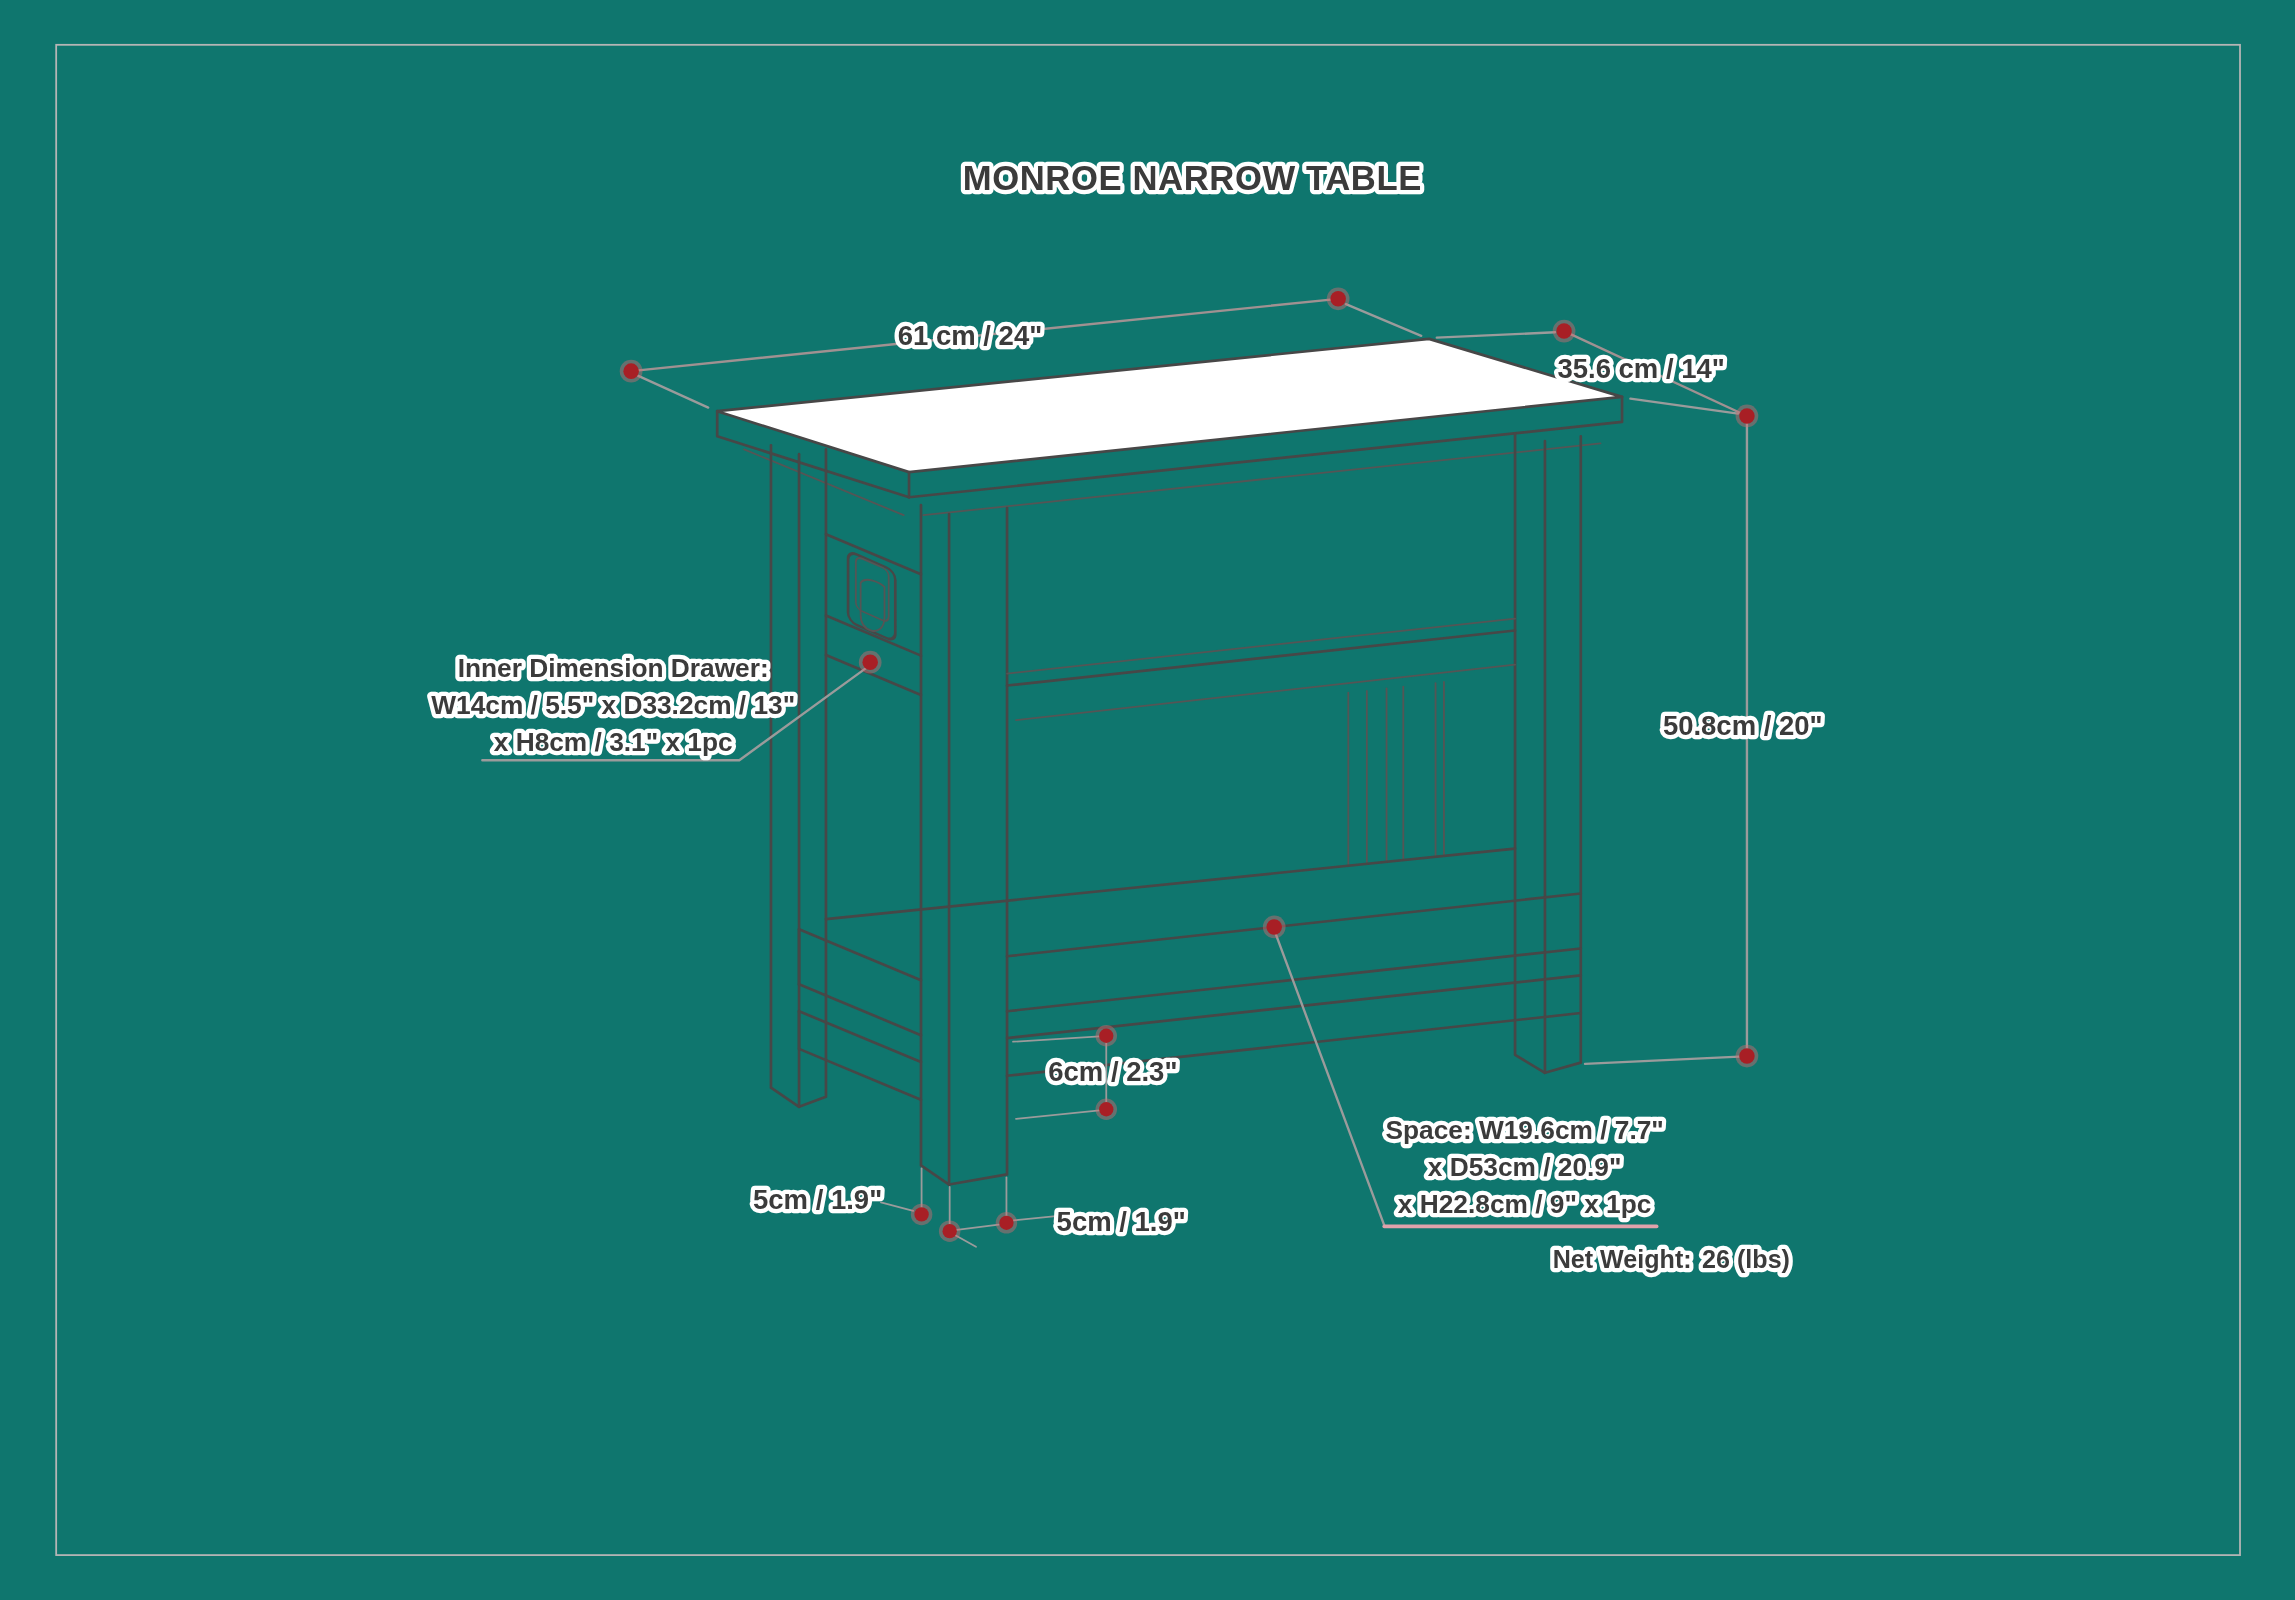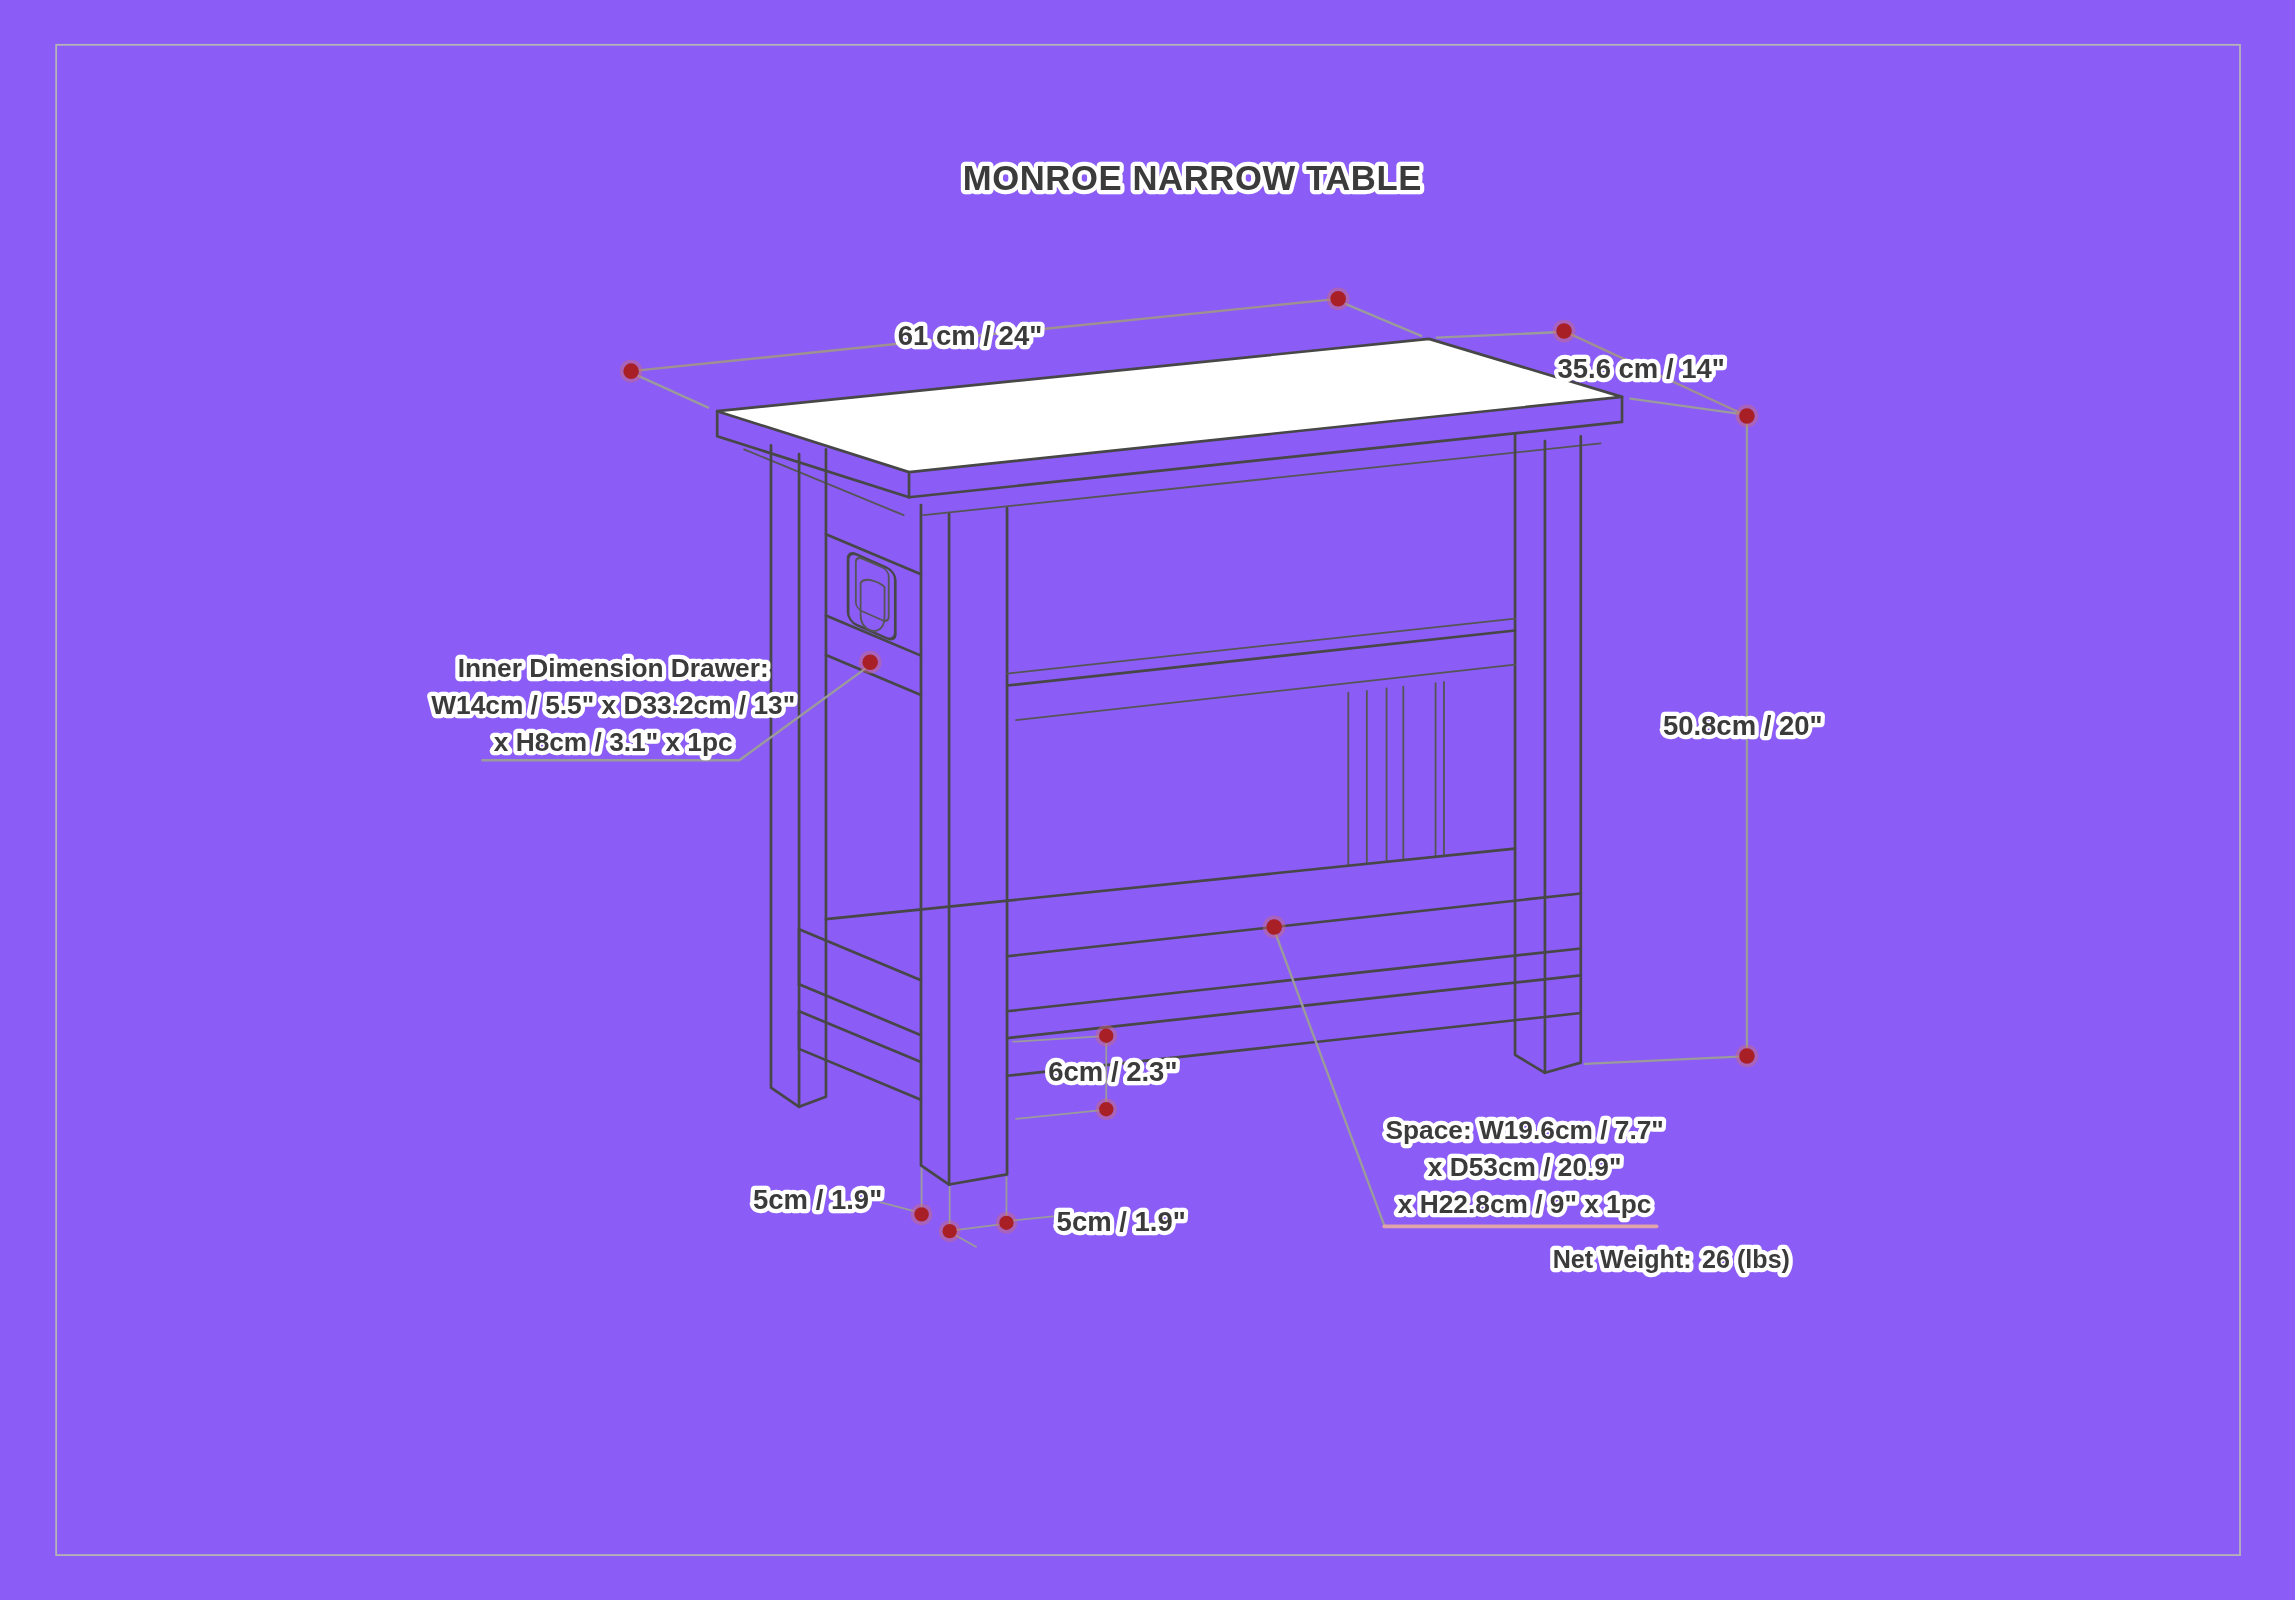--- a/index.html
+++ b/index.html
@@ -1,20 +1,20 @@
 <!DOCTYPE html>
 <html style="font-size:9.6px"><head>
 <meta charset="utf-8">
 <style>
   html,body{margin:0;padding:0;background:#ffffff;}
   .page{
     width:100vw;
     max-width:100%;
     aspect-ratio: 3840 / 2678;
-    background:#8b5cf6;
+    background:#0f766e;
     position:relative;
     font-family:"Liberation Sans", sans-serif;
     text-align:right;
   }
   svg{display:block;width:100%;height:100%;}
 
   
   .ln   {stroke:#474747;stroke-width:4.5;fill:none;stroke-linecap:round;stroke-linejoin:round;}
   .lnth {stroke:#555555;stroke-width:3;fill:none;stroke-linecap:round;}
   .face {fill:#ffffff;stroke:#474747;stroke-width:4.5;stroke-linejoin:round;}

